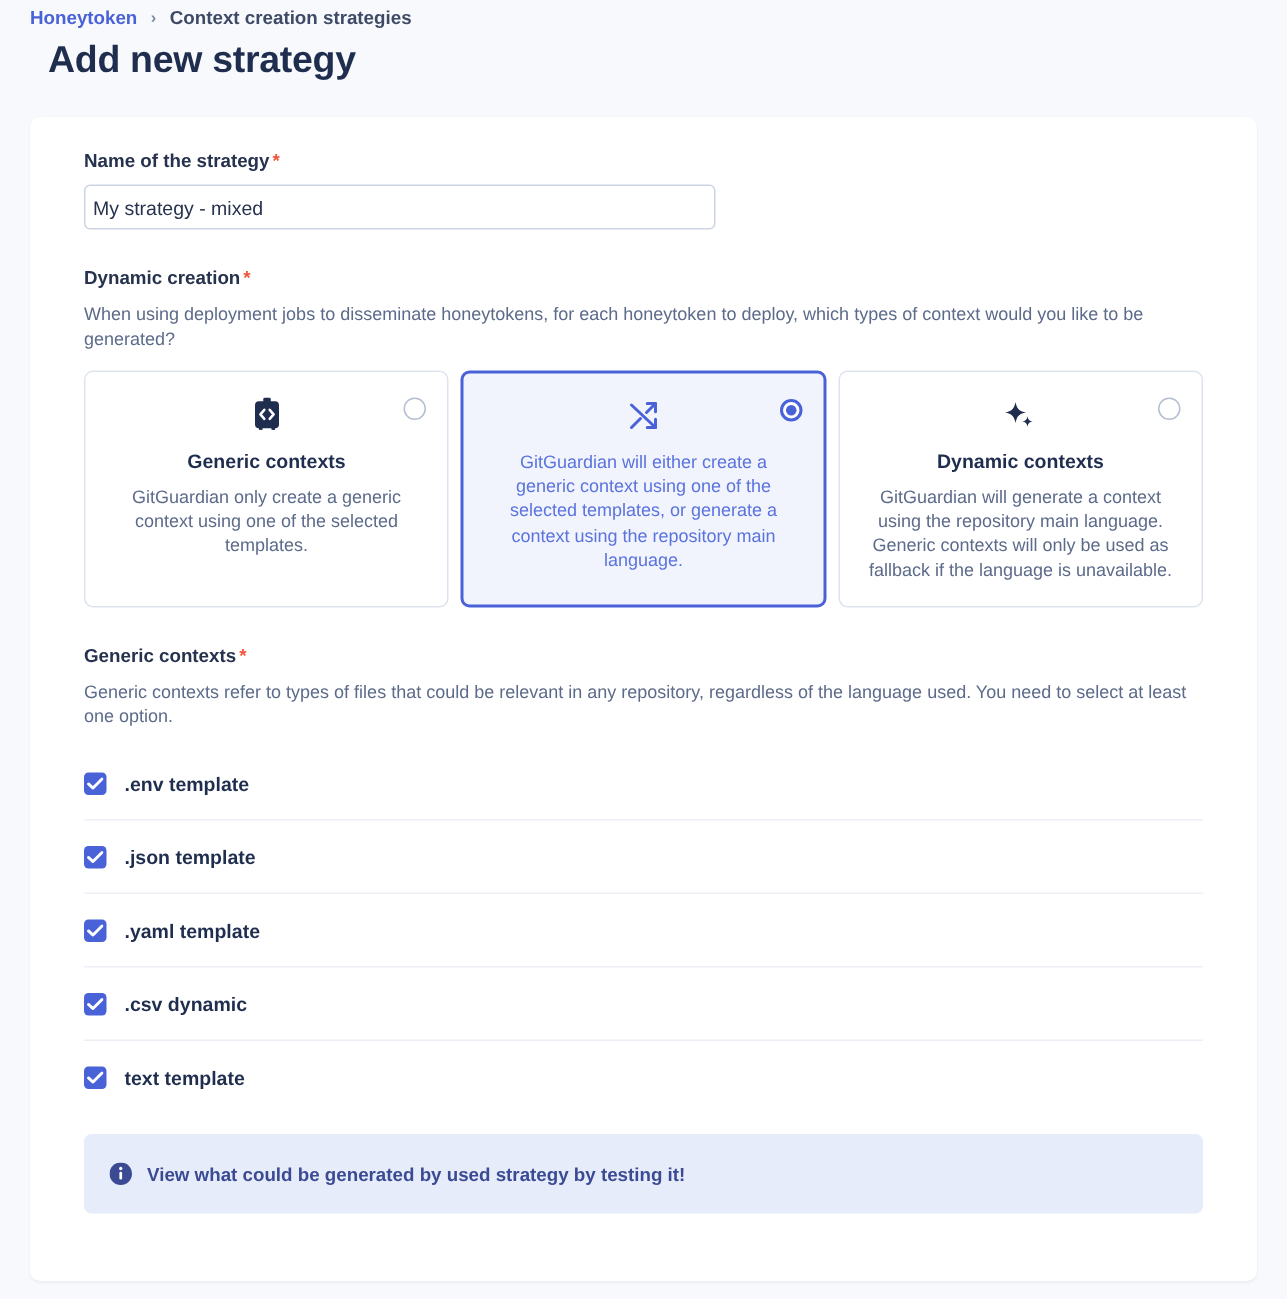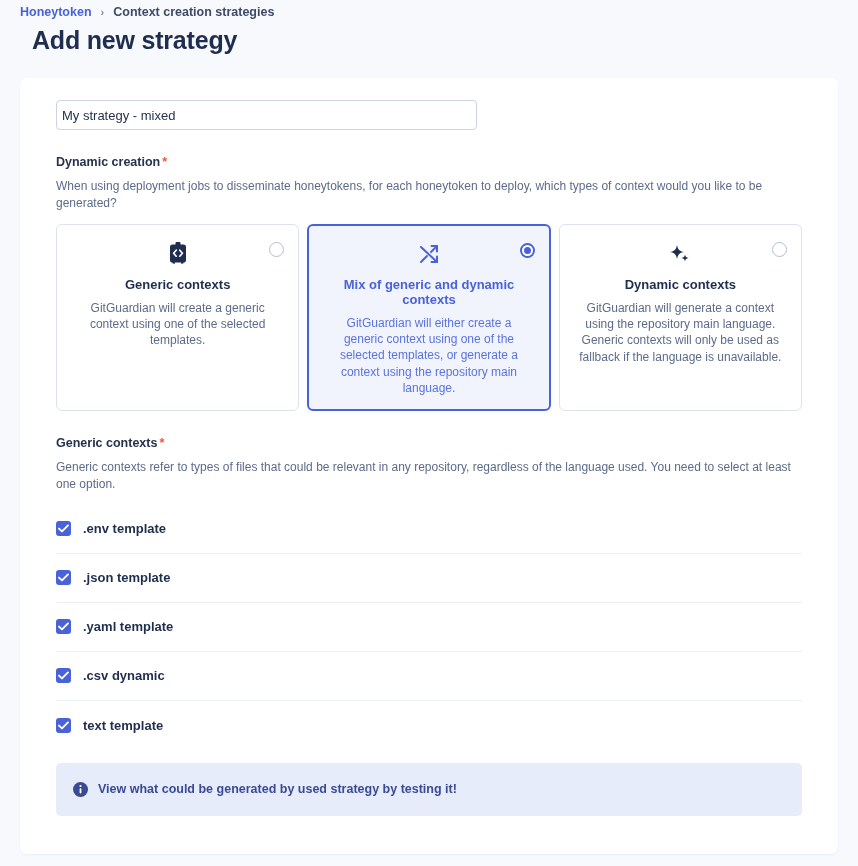--- a/index.html
+++ b/index.html
@@ -158,20 +158,23 @@
     <span class="bc-sep">›</span>
     <span class="bc-current">Context creation strategies</span>
   </div>
 
   <div class="page-title">Add new strategy</div>
 
   <div class="card">
     <div class="card-inner">
 
       
+      <div class="field-label">
+        <span>Name of the strategy</span><span class="req">*</span>
+      </div>
       <input class="text-input" type="text" value="My strategy - mixed" style="">
 
       <div class="section-gap"></div>
 
       
       <div class="field-label">
         <span>Dynamic creation</span><span class="req">*</span>
       </div>
       <div class="helper">When using deployment jobs to disseminate honeytokens, for each honeytoken to deploy, which types of context would you like to be generated?</div>
 
@@ -183,35 +186,34 @@
               <rect x="7.5" y="0" width="5" height="4" rx="1" fill="#1f2d4e"></rect>
               <rect x="2" y="2.5" width="16" height="18" rx="2.6" fill="#1f2d4e"></rect>
               <path d="M8.2 8.2 L5.6 11.2 L8.2 14.2" fill="none" stroke="#fff" stroke-width="1.7" stroke-linecap="round" stroke-linejoin="round"></path>
               <path d="M11.8 8.2 L14.4 11.2 L11.8 14.2" fill="none" stroke="#fff" stroke-width="1.7" stroke-linecap="round" stroke-linejoin="round"></path>
               <rect x="4.6" y="19" width="2.4" height="2.6" fill="#1f2d4e"></rect>
               <rect x="13" y="19" width="2.4" height="2.6" fill="#1f2d4e"></rect>
             </svg>
           </div>
           <div class="radio"></div>
           <div class="opt-title">Generic contexts</div>
-          <div class="opt-desc">GitGuardian will create a generic context using one of the selected templates.</div>
+          <div class="opt-desc">GitGuardian only create a generic context using one of the selected templates.</div>
         </div>
 
         <div class="opt selected">
           <div class="opt-icon">
             <svg width="22" height="22" viewBox="0 0 22 22">
               <path d="M3 4 L19 19" stroke="#4a62d8" stroke-width="2" stroke-linecap="round"></path>
               <path d="M19 19 L19 13.5 M19 19 L13.5 19" stroke="#4a62d8" stroke-width="2" stroke-linecap="round"></path>
               <path d="M3 19 L9 13" stroke="#4a62d8" stroke-width="2" stroke-linecap="round"></path>
               <path d="M13 9 L19 3" stroke="#4a62d8" stroke-width="2" stroke-linecap="round"></path>
               <path d="M19 3 L13.5 3 M19 3 L19 8.5" stroke="#4a62d8" stroke-width="2" stroke-linecap="round"></path>
             </svg>
           </div>
           <div class="radio on"></div>
-          <div class="opt-title">Mix of generic and dynamic contexts</div>
           <div class="opt-desc">GitGuardian will either create a generic context using one of the selected templates, or generate a context using the repository main language.</div>
         </div>
 
         <div class="opt">
           <div class="opt-icon">
             <svg width="24" height="22" viewBox="0 0 24 22">
               <path d="M9 2 C9.9 6.6 11.4 8.1 16 9 C11.4 9.9 9.9 11.4 9 16 C8.1 11.4 6.6 9.9 2 9 C6.6 8.1 8.1 6.6 9 2 Z" fill="#1f2d4e"></path>
               <path d="M17 11.5 C17.45 13.8 18.2 14.55 20.5 15 C18.2 15.45 17.45 16.2 17 18.5 C16.55 16.2 15.8 15.45 13.5 15 C15.8 14.55 16.55 13.8 17 11.5 Z" fill="#1f2d4e"></path>
             </svg>
           </div>

